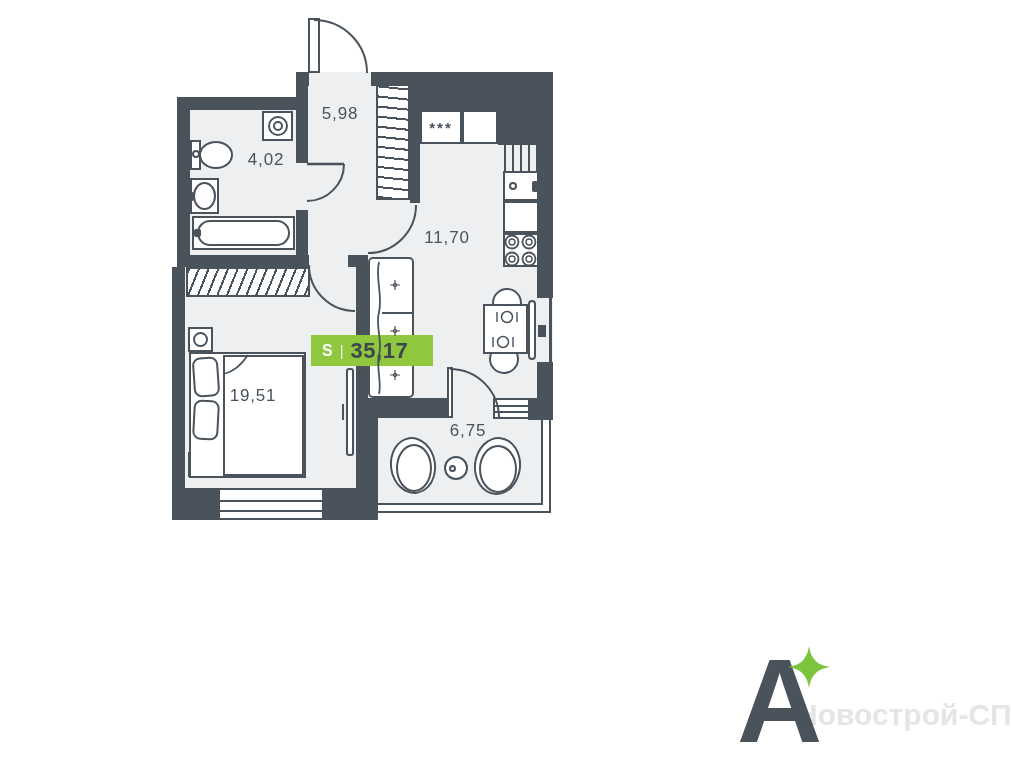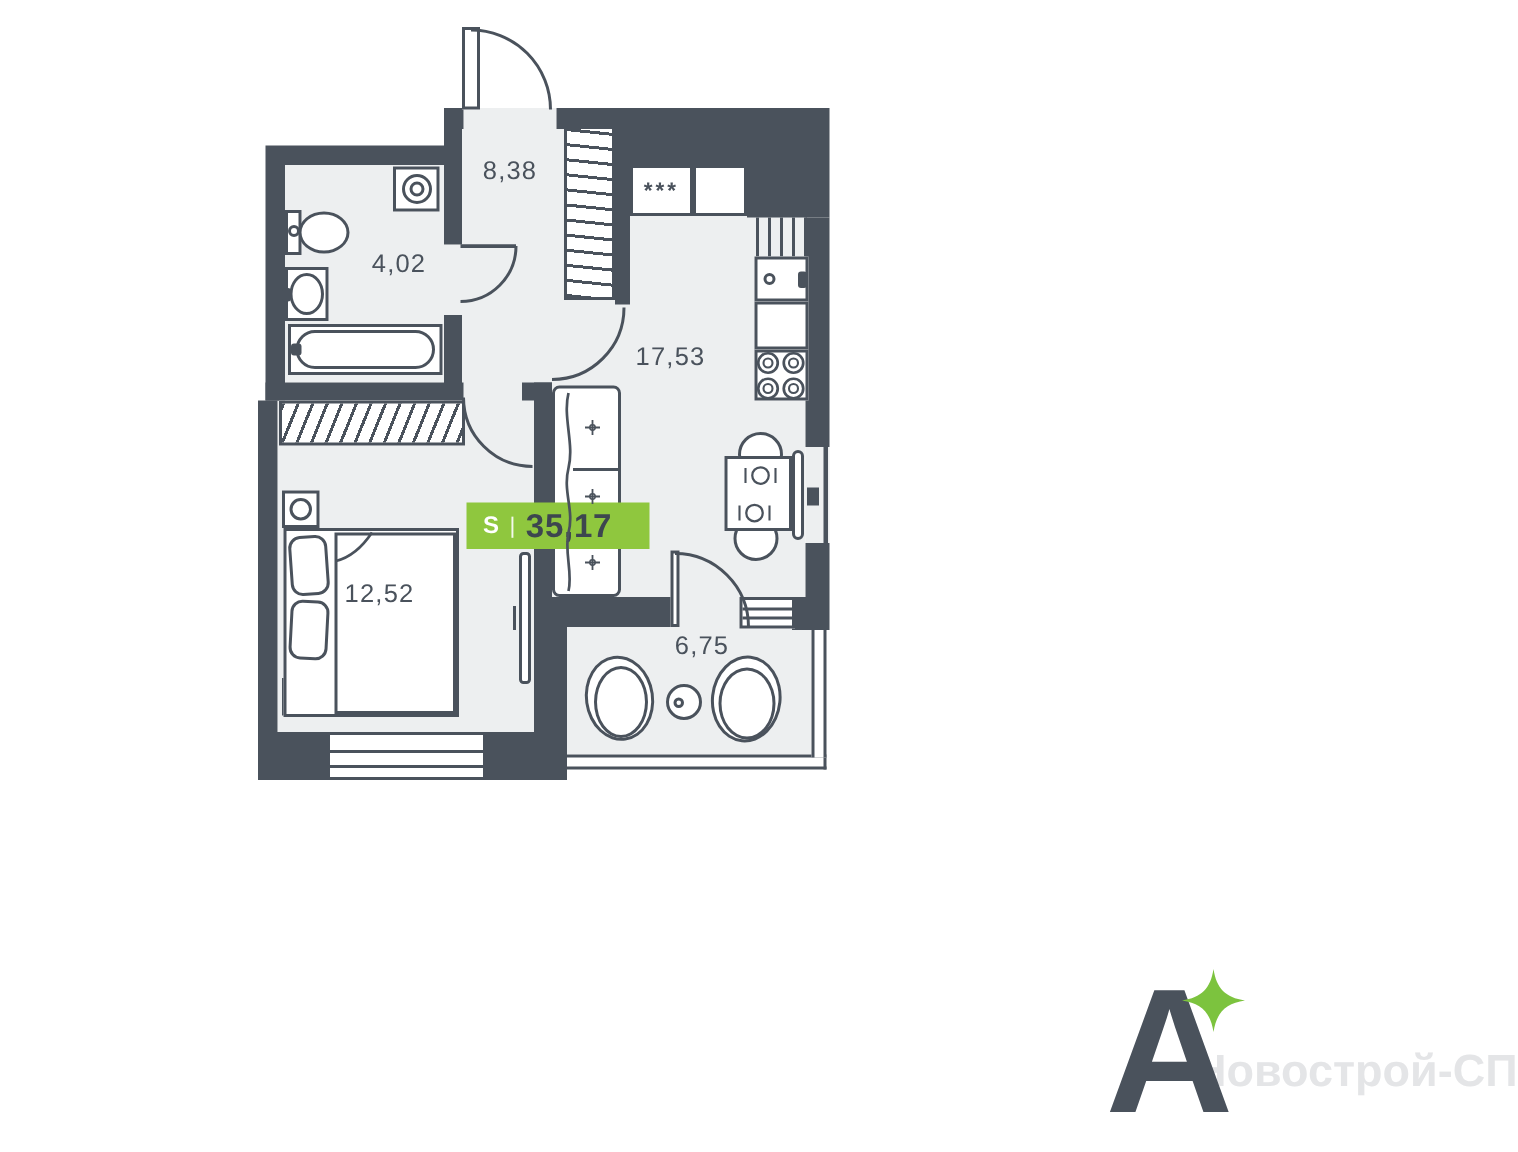--- a/index.html
+++ b/index.html
@@ -134,24 +134,24 @@
     <div class="abs" style="left:0;top:11px;width:33px;height:2px;background:var(--wall)"></div>
   </div>
   <div class="abs box circle" style="left:390px;top:437px;width:46px;height:57px;transform:rotate(-8deg)"></div>
   <div class="abs box circle" style="left:396px;top:444px;width:36px;height:48px"></div>
   <div class="abs box circle" style="left:474px;top:437px;width:47px;height:58px;transform:rotate(6deg)"></div>
   <div class="abs box circle" style="left:479px;top:445px;width:38px;height:48px"></div>
   <div class="abs box circle" style="left:444px;top:456px;width:24px;height:24px">
     <div class="abs box circle" style="left:3px;top:7px;width:7px;height:7px"></div>
   </div>
 
-  <div class="abs label" style="left:340px;top:114px">8,38</div>
-  <div class="abs label" style="left:266px;top:176px">4,02</div>
-  <div class="abs label" style="left:447px;top:238px">17,53</div>
-  <div class="abs label" style="left:253px;top:396px">12,52</div>
+  <div class="abs label" style="left:340px;top:114px">5,98</div>
+  <div class="abs label" style="left:266px;top:160px">4,02</div>
+  <div class="abs label" style="left:447px;top:238px">11,70</div>
+  <div class="abs label" style="left:253px;top:396px">19,51</div>
   <div class="abs label" style="left:468px;top:431px">6,75</div>
 
   <div class="abs badge" style="left:311px;top:335px;width:122px;height:31px">
     <span class="s">S</span>
     <span class="sep">|</span>
     <span class="val">35,17</span>
   </div>
 
   <svg id="overlay" width="1012" height="768">
 

